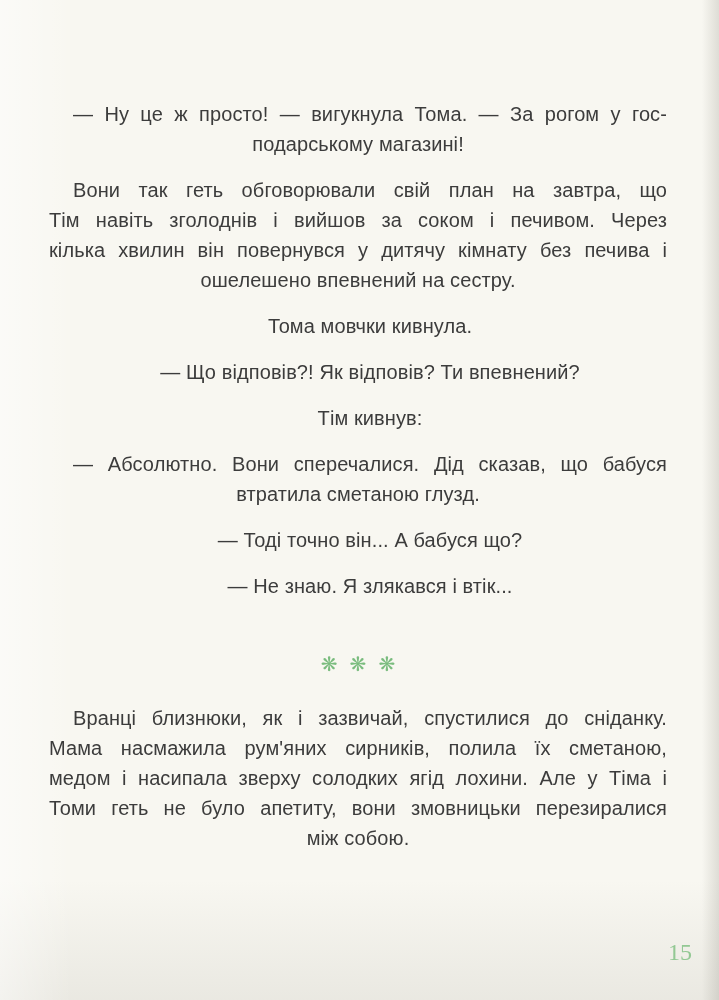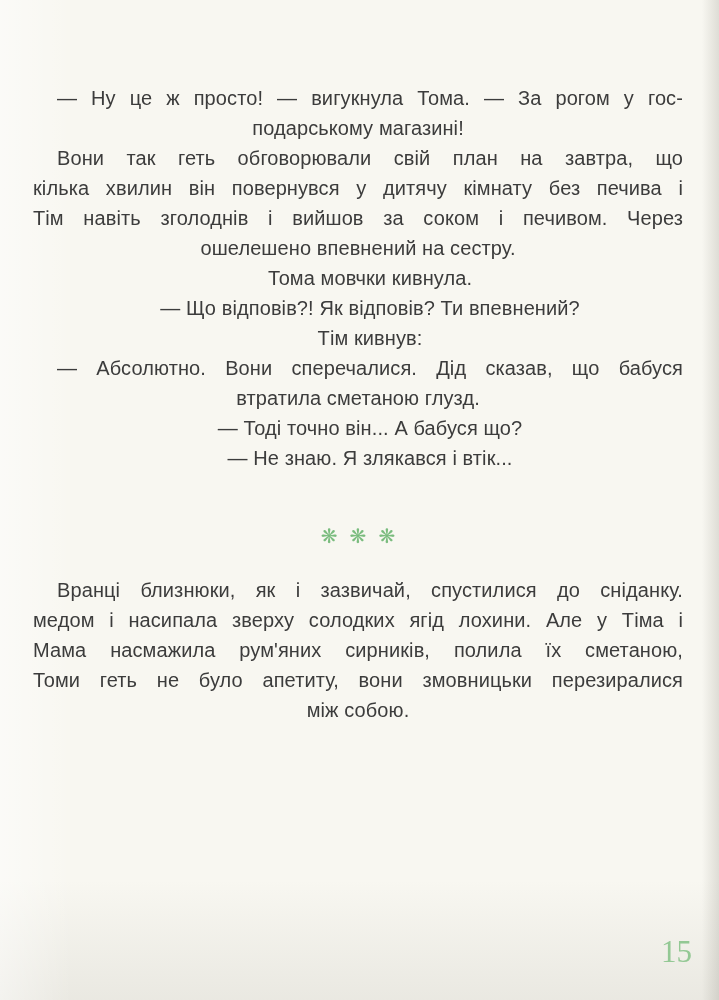--- a/index.html
+++ b/index.html
@@ -21,21 +21,21 @@
   .page-content {
     position: absolute;
     left: 33px;
     top: 83px;
     width: 650px;
     color: var(--ink, #3c3c3c);
     font-size: 20px;
     line-height: 30px;
     letter-spacing: 0.1px;
   }
-  .para { margin: 0; }
+  .para { margin: 16px; }
   .line {
     text-align: center;
     white-space: normal;
   }
   .line.just {
     text-align: justify;
     text-align-last: justify;
     text-justify: inter-word;
   }
   .line.first { text-indent: 24px; }
@@ -52,37 +52,37 @@
   .separator .ast {
     display: inline-block;
     margin: 0 6px;
   }
   .page-number {
     position: absolute;
     right: 27px;
     bottom: 30px;
     color: var(--pagenum, #93c894);
     font-family: "Liberation Serif", "DejaVu Serif", serif;
-    font-size: 31px;
+    font-size: 24px;
     line-height: 36px;
     font-weight: 400;
   }
 </style>
 </head>
 <body>
 
 <div class="page-content">
     <div class="para">
       <div class="line first just">— Ну це ж просто! — вигукнула Тома. — За рогом у гос-</div>
       <div class="line">подарському магазині!</div>
     </div>
     <div class="para">
       <div class="line first just">Вони так геть обговорювали свій план на завтра, що</div>
+      <div class="line just">Тім навіть зголоднів і вийшов за соком і печивом. Через</div>
       <div class="line just">кілька хвилин він повернувся у дитячу кімнату без печива і</div>
-      <div class="line just">Тім навіть зголоднів і вийшов за соком і печивом. Через</div>
       <div class="line">ошелешено впевнений на сестру.</div>
     </div>
     <div class="para">
       <div class="line first">Тома мовчки кивнула.</div>
     </div>
     <div class="para">
       <div class="line first">— Що відповів?! Як відповів? Ти впевнений?</div>
     </div>
     <div class="para">
       <div class="line first">Тім кивнув:</div>
@@ -93,20 +93,20 @@
     </div>
     <div class="para">
       <div class="line first">— Тоді точно він... А бабуся що?</div>
     </div>
     <div class="para">
       <div class="line first">— Не знаю. Я злякався і втік...</div>
     </div>
     <div class="separator"><span class="ast">❋</span><span class="ast">❋</span><span class="ast">❋</span></div>
     <div class="para">
       <div class="line first just">Вранці близнюки, як і зазвичай, спустилися до сніданку.</div>
+      <div class="line just">Мама насмажила рум'яних сирників, полила їх сметаною,</div>
       <div class="line just">медом і насипала зверху солодких ягід лохини. Але у Тіма і</div>
-      <div class="line just">Мама насмажила рум'яних сирників, полила їх сметаною,</div>
       <div class="line just">Томи геть не було апетиту, вони змовницьки перезиралися</div>
       <div class="line">між собою.</div>
     </div>
   </div>
 
 <div class="page-number">15</div>
 
 </body></html>

